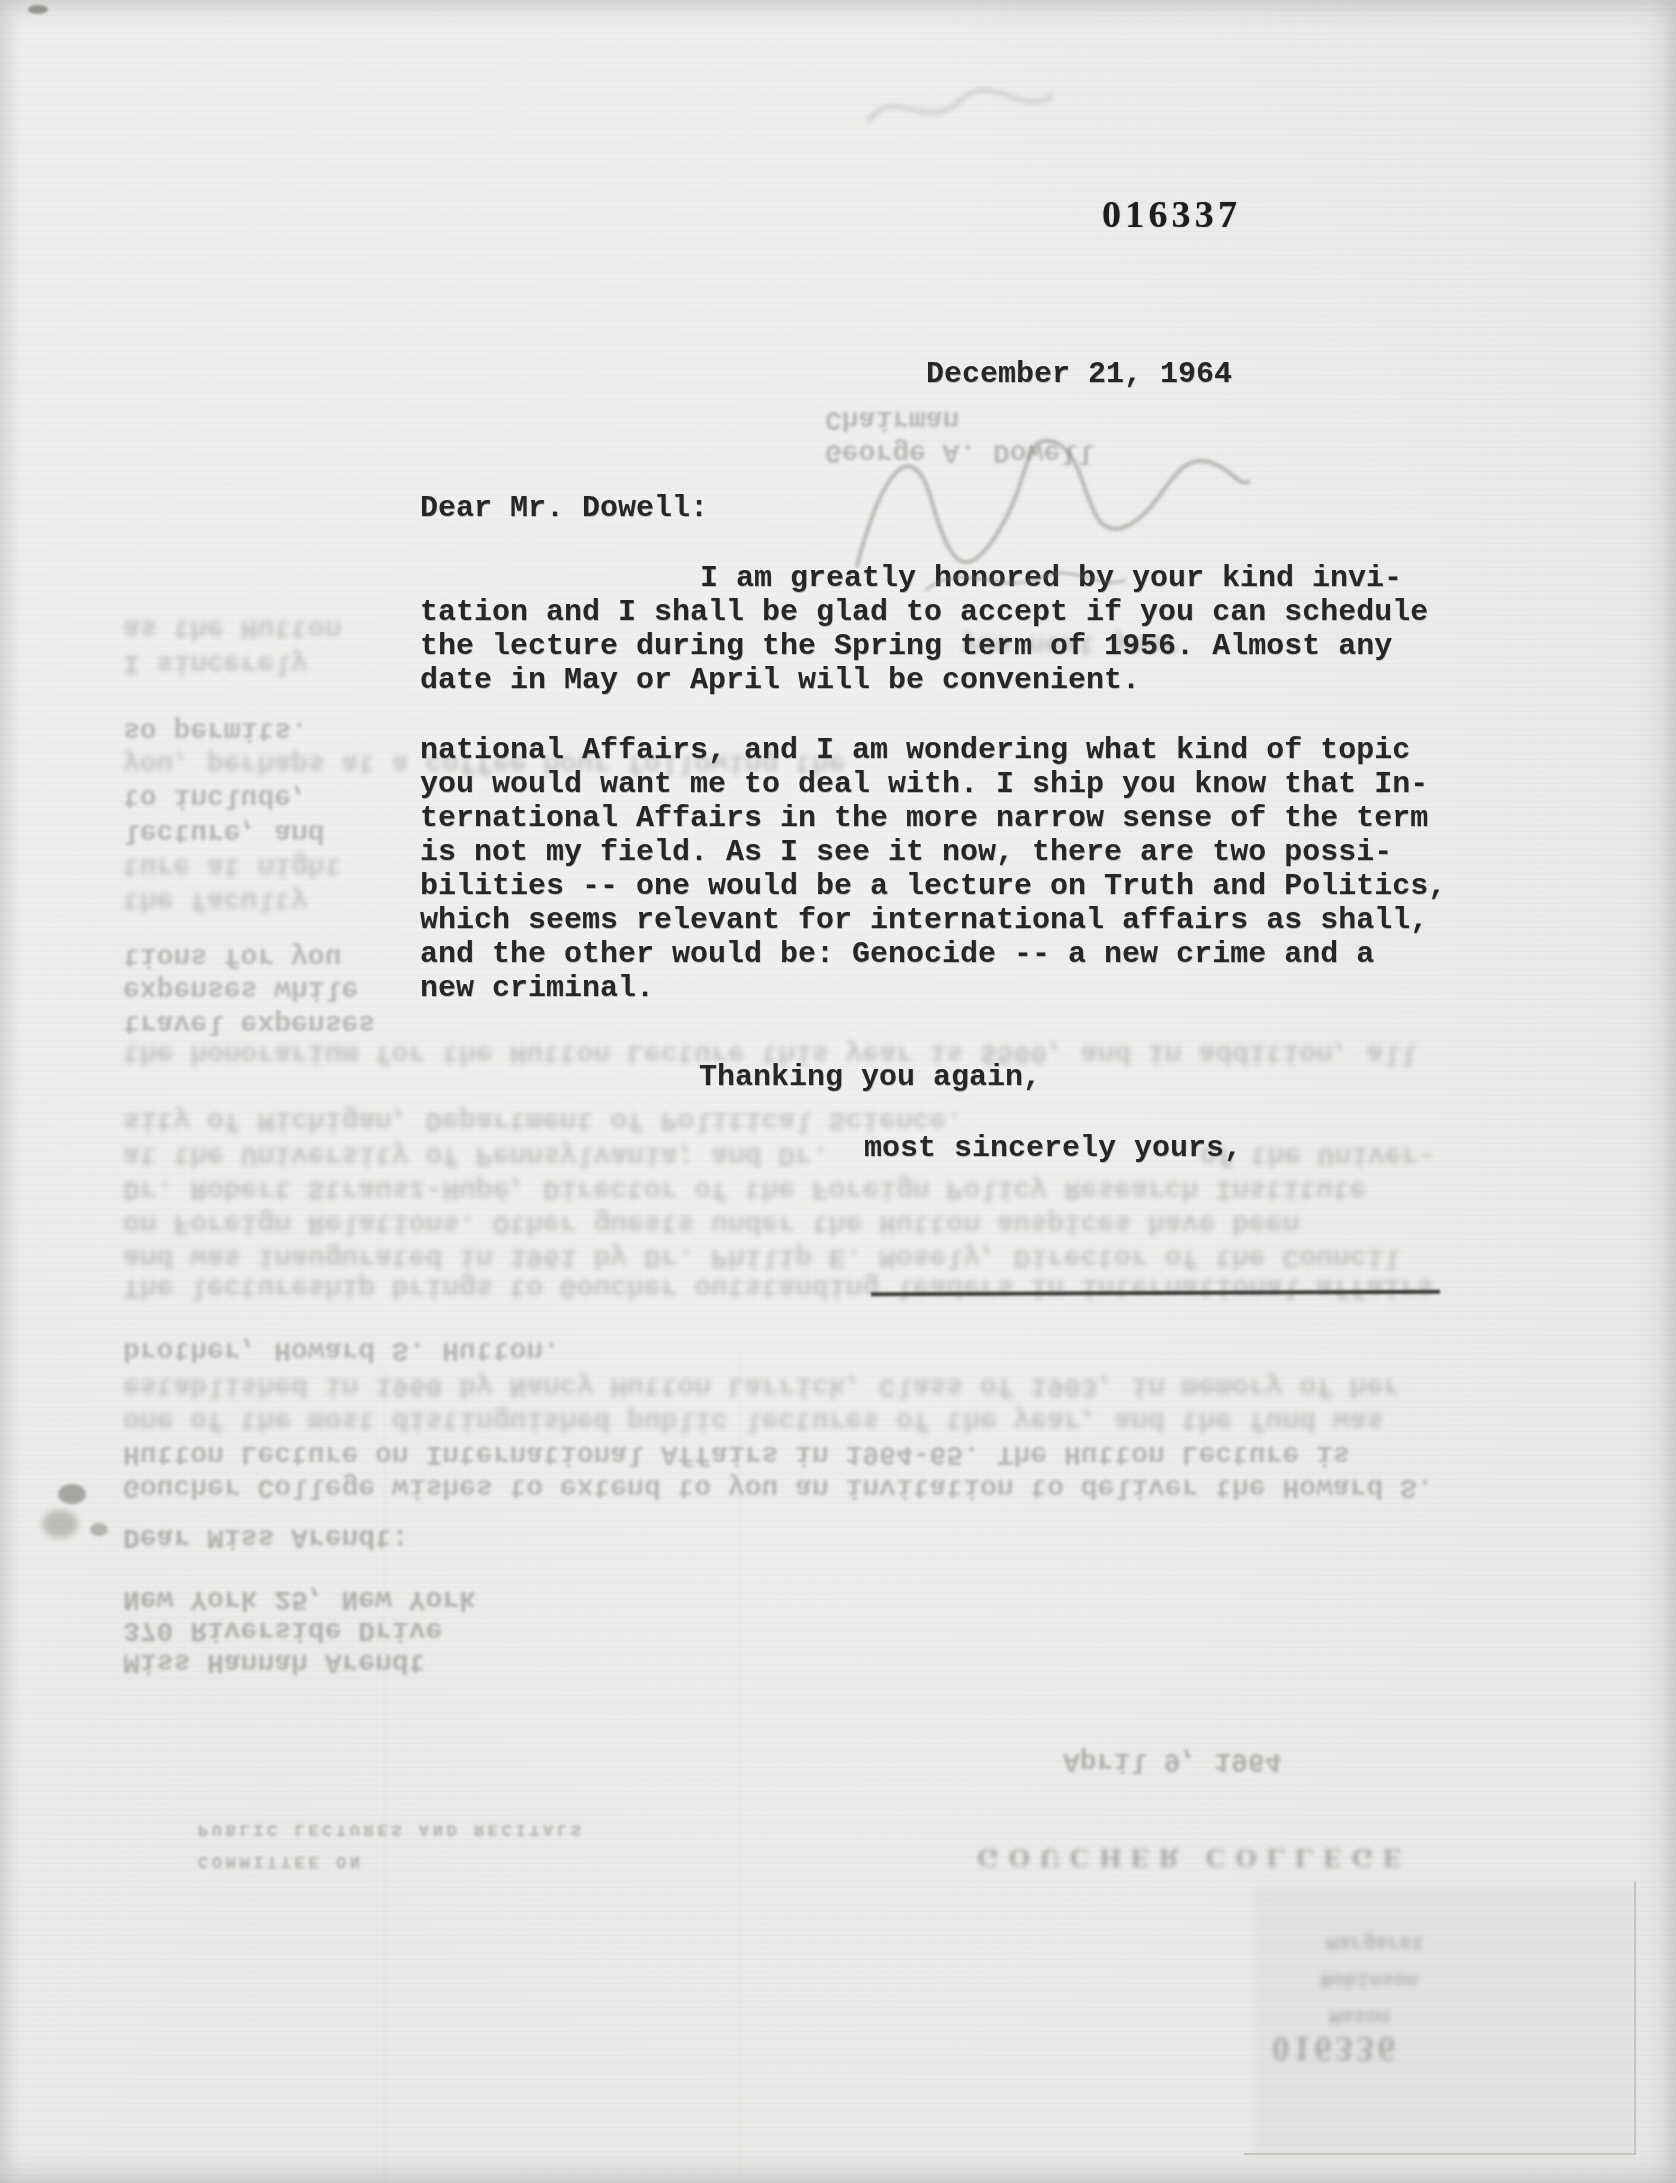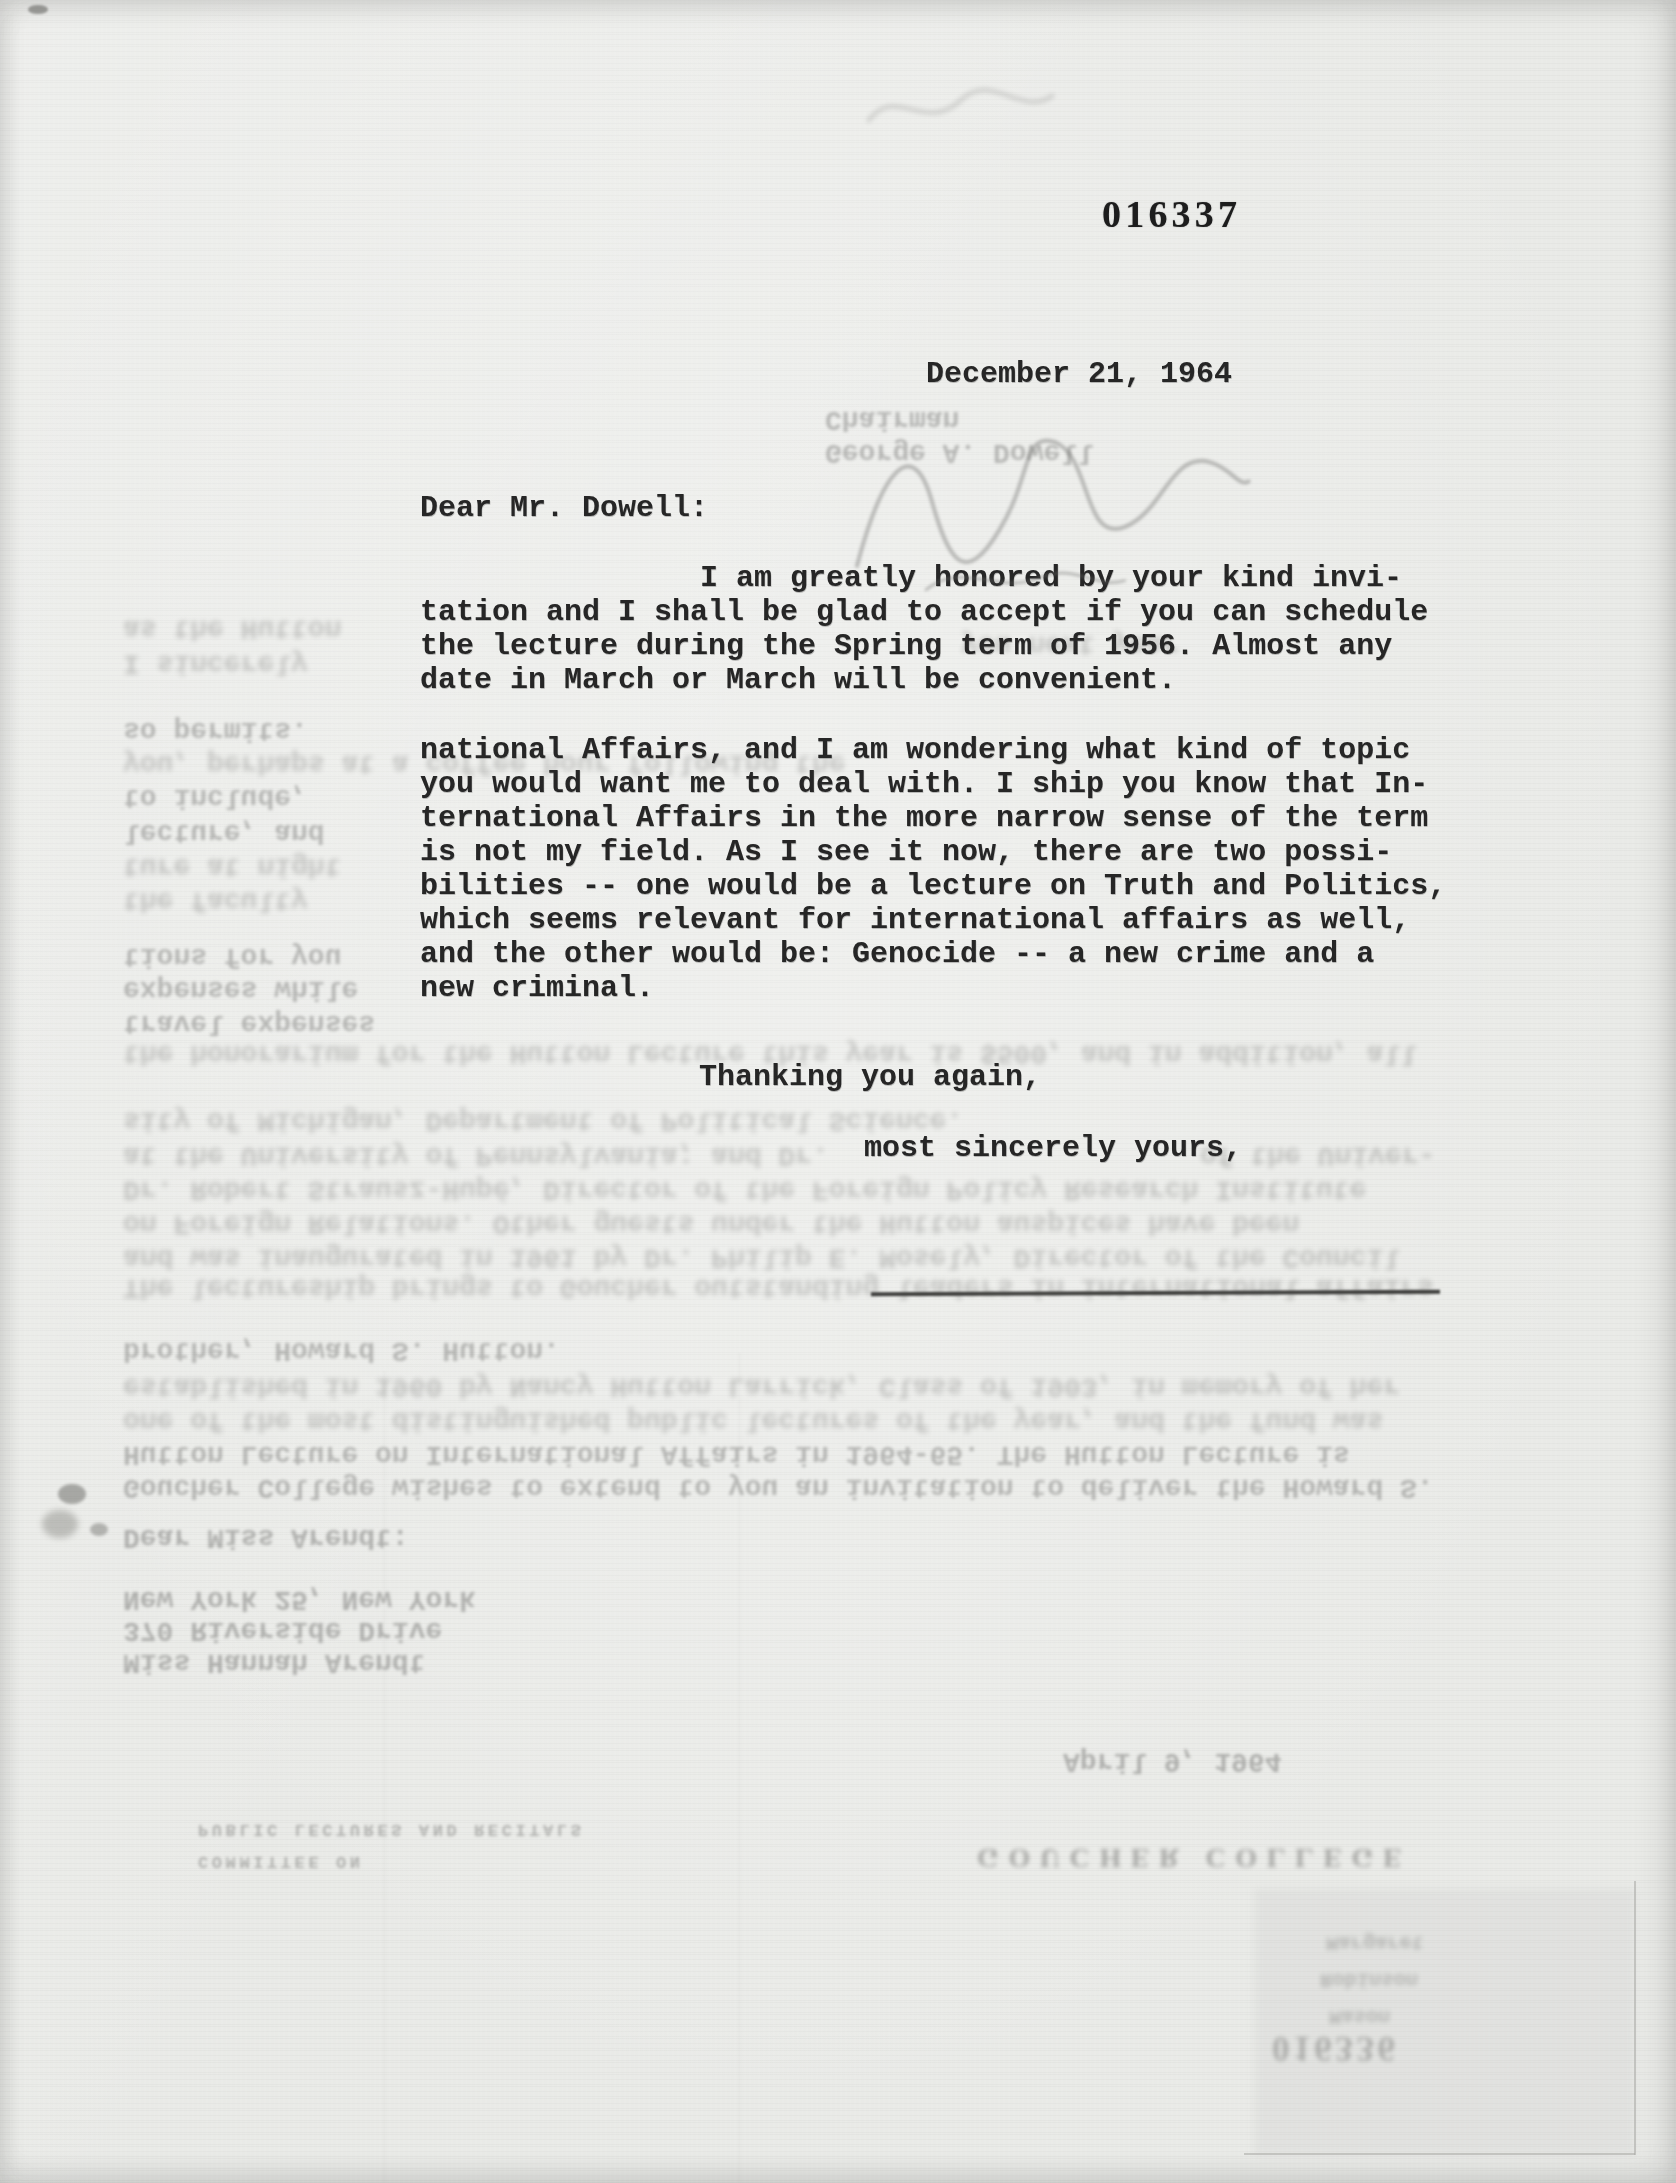--- a/index.html
+++ b/index.html
@@ -71,30 +71,30 @@
   <div class="abs stampnum" style="left:1102px; top:192px">016337</div>
 
   <div class="abs typed" style="left:926px; top:357px">December 21, 1964</div>
 
   <div class="abs typed" style="left:420px; top:491px">Dear Mr. Dowell:</div>
 
   <div class="abs typed para" style="left:420px; top:561px; width:1034px">
     <div class="line indent">I am greatly honored by your kind invi-</div>
     <div class="line">tation and I shall be glad to accept if you can schedule</div>
     <div class="line">the lecture during the Spring term of 1956. Almost any</div>
-    <div class="line">date in March or March will be convenient.</div>
+    <div class="line">date in May or April will be convenient.</div>
   </div>
 
   <div class="abs typed para" style="left:420px; top:733px; width:1034px">
     <div class="line">national Affairs, and I am wondering what kind of topic</div>
     <div class="line">you would want me to deal with. I ship you know that In-</div>
     <div class="line">ternational Affairs in the more narrow sense of the term</div>
     <div class="line">is not my field. As I see it now, there are two possi-</div>
     <div class="line">bilities -- one would be a lecture on Truth and Politics,</div>
-    <div class="line">which seems relevant for international affairs as well,</div>
+    <div class="line">which seems relevant for international affairs as shall,</div>
     <div class="line">and the other would be: Genocide -- a new crime and a</div>
     <div class="line">new criminal.</div>
   </div>
 
   <div class="abs typed" style="left:699px; top:1060px">Thanking you again,</div>
 
   <div class="abs typed" style="left:864px; top:1131px">most sincerely yours,</div>
 
   <div class="underline-mark"></div>
 

